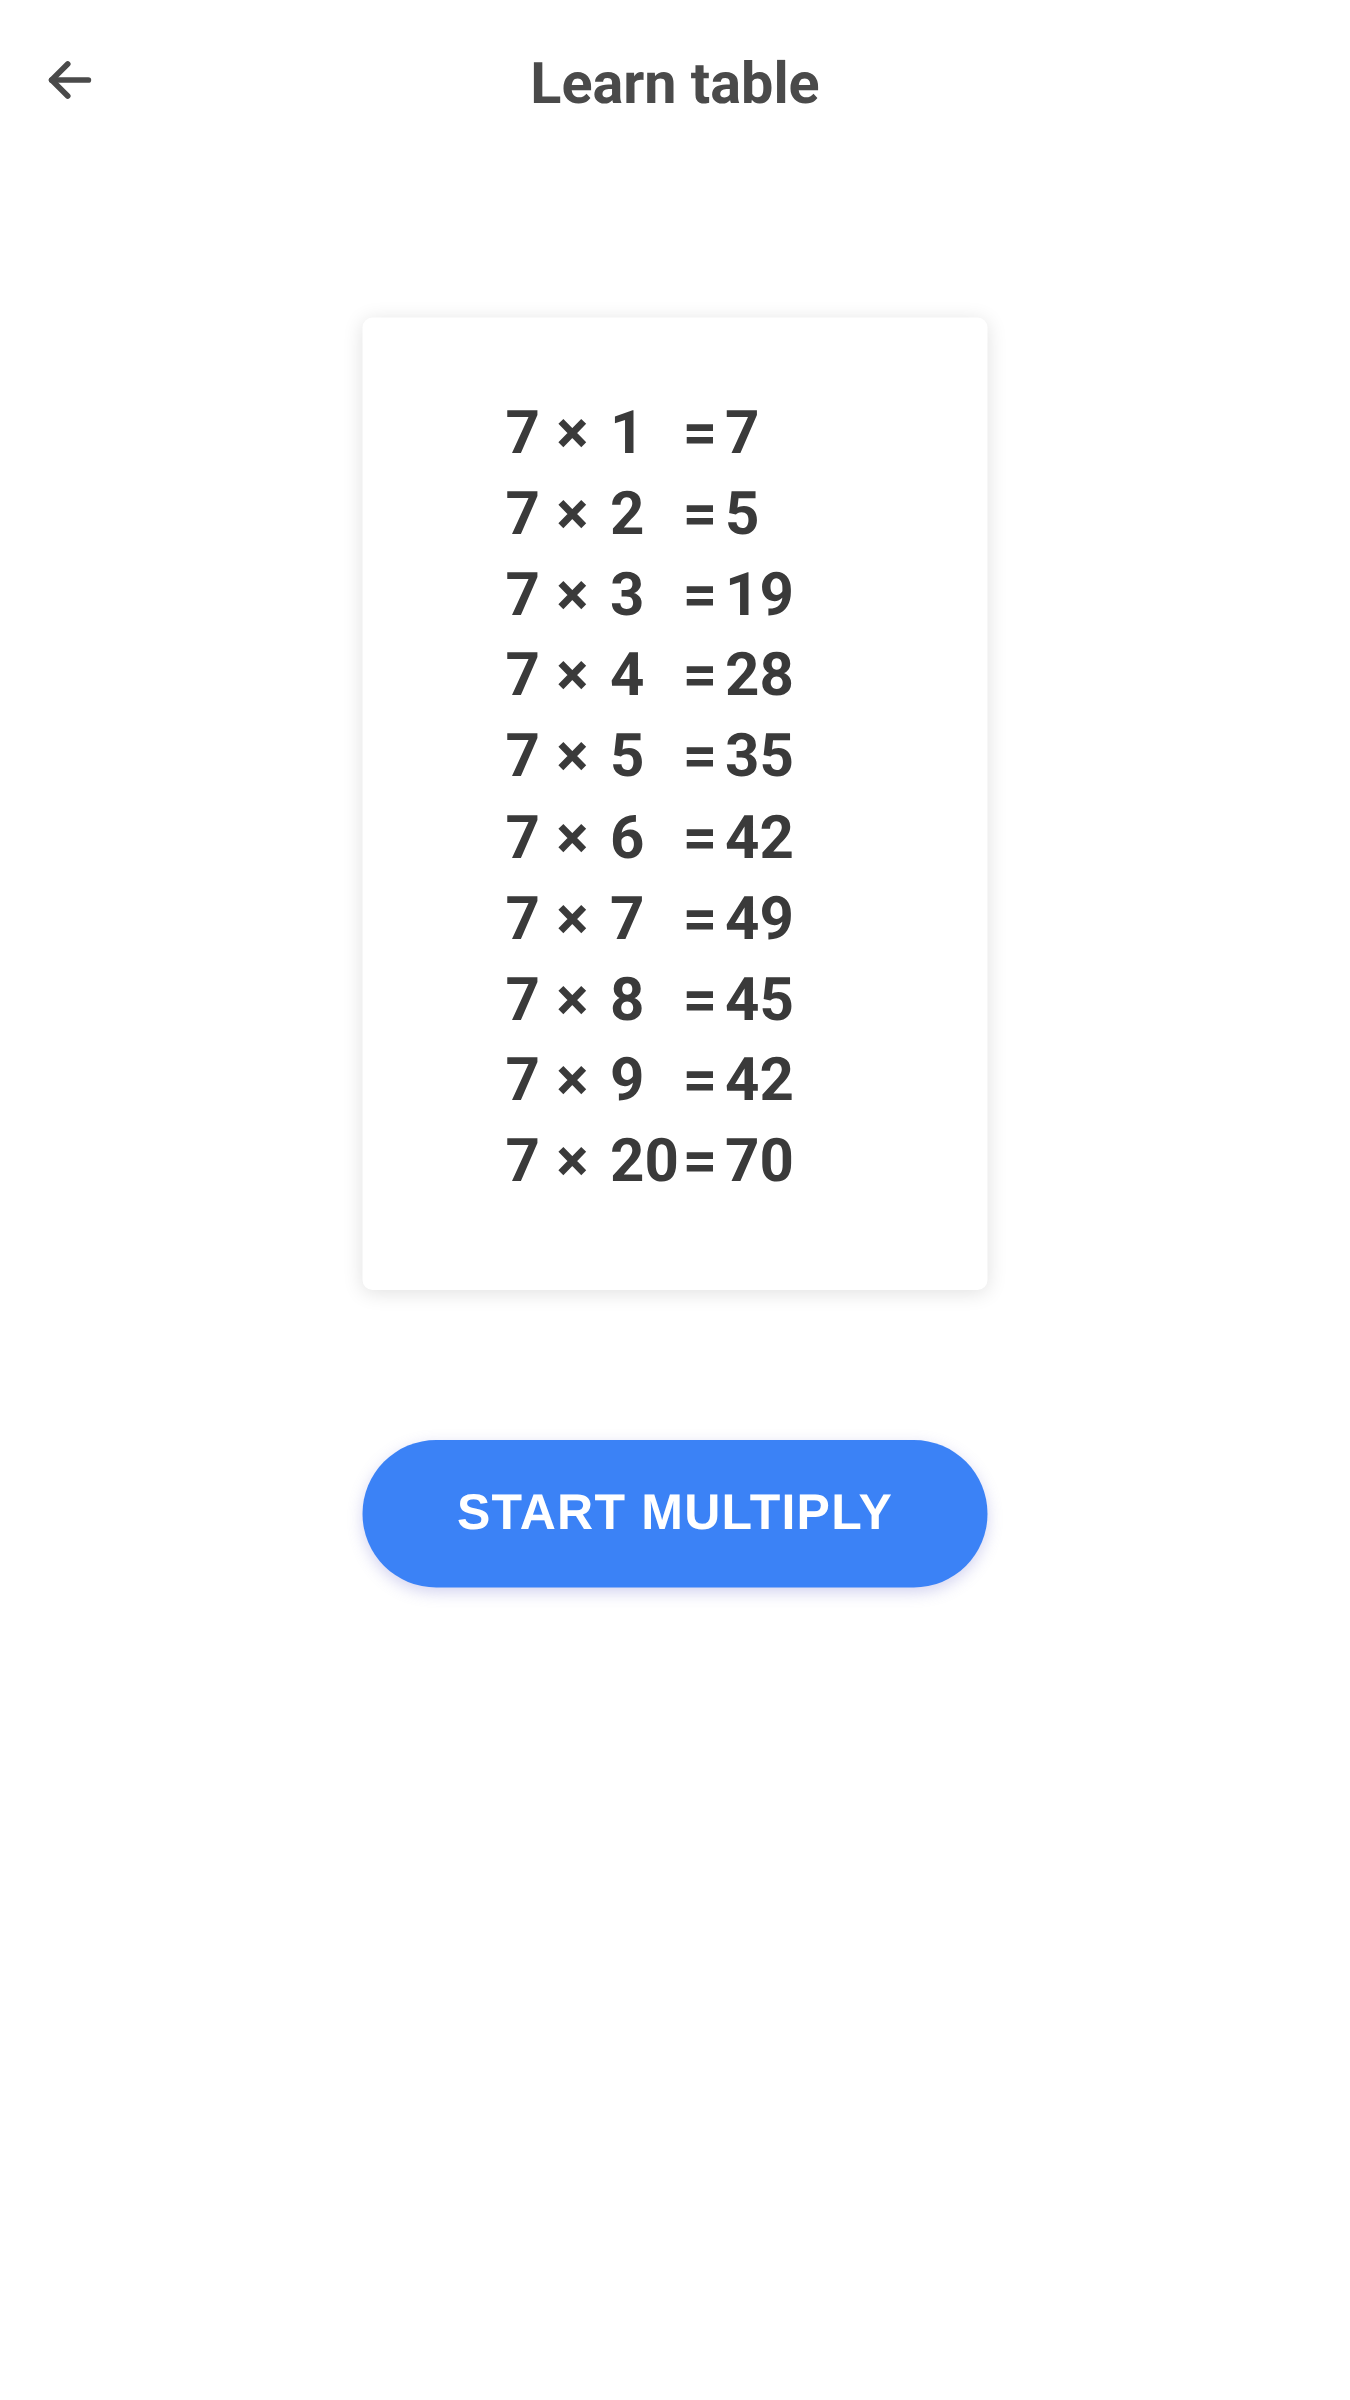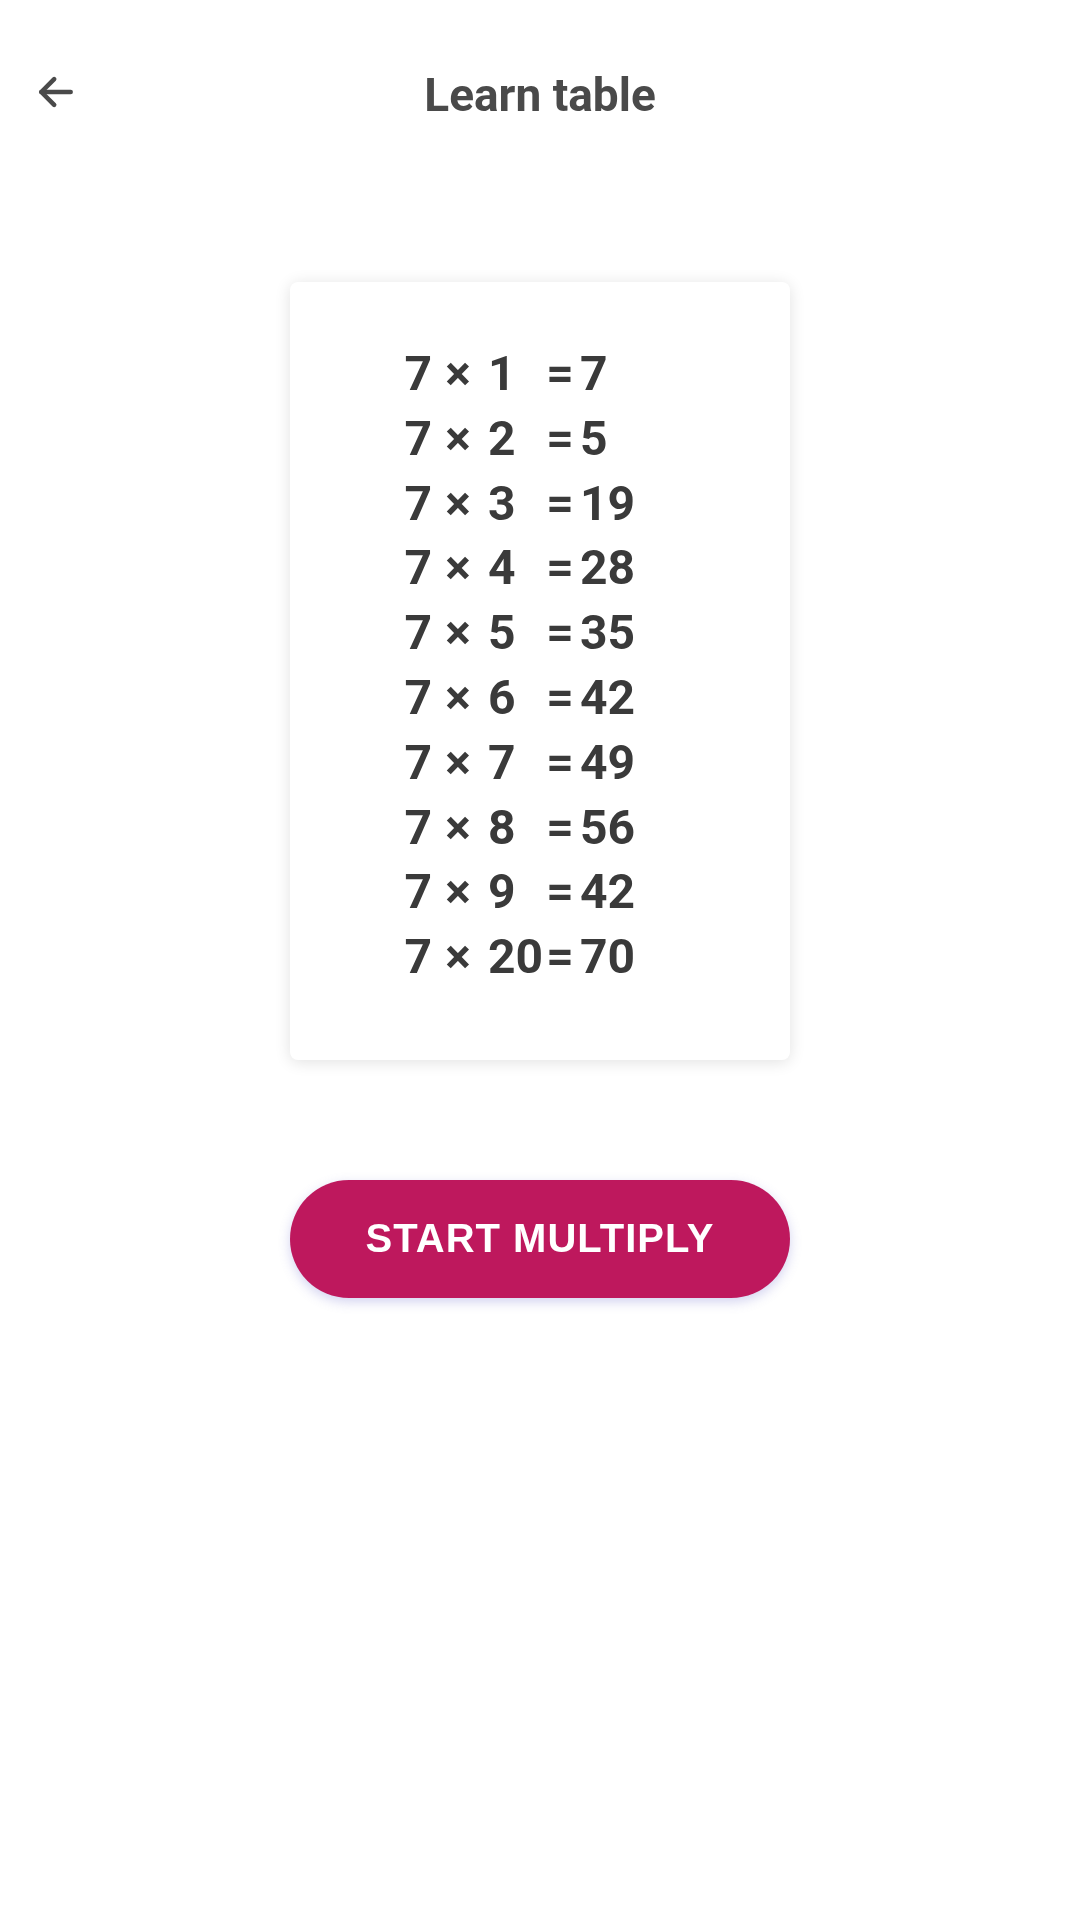--- a/index.html
+++ b/index.html
@@ -14,21 +14,20 @@
       width: 1080px;
       height: 1920px;
       overflow: hidden;
     }
     
     .header {
       display: flex;
       align-items: center;
       padding: 40px 32px;
       position: relative;
-      margin-top: 28px;
     }
     
     .back-button {
       position: absolute;
       left: 32px;
       top: 40px;
       width: 48px;
       height: 48px;
       display: flex;
       align-items: center;
@@ -99,21 +98,21 @@
       display: flex;
       flex-direction: column;
       gap: 28px;
     }
     
     .action-button {
       width: 100%;
       height: 118px;
       border: none;
       border-radius: 60px;
-      background: #be185d;
+      background: #3b82f6;
       color: #ffffff;
       font-size: 40px;
       font-weight: 700;
       letter-spacing: 1px;
       cursor: pointer;
       box-shadow: 0 4px 12px rgba(108, 108, 206, 0.3);
     }
   </style>
 </head>
 <body>
@@ -176,21 +175,21 @@
     <span class="operator">×</span>
     <span class="multiplier">7</span>
     <span class="equals">=</span>
     <span class="result">49</span>
   </div>
   <div class="table-row">
     <span class="multiplicand">7</span>
     <span class="operator">×</span>
     <span class="multiplier">8</span>
     <span class="equals">=</span>
-    <span class="result">56</span>
+    <span class="result">45</span>
   </div>
   <div class="table-row">
     <span class="multiplicand">7</span>
     <span class="operator">×</span>
     <span class="multiplier">9</span>
     <span class="equals">=</span>
     <span class="result">42</span>
   </div>
   <div class="table-row">
     <span class="multiplicand">7</span>

